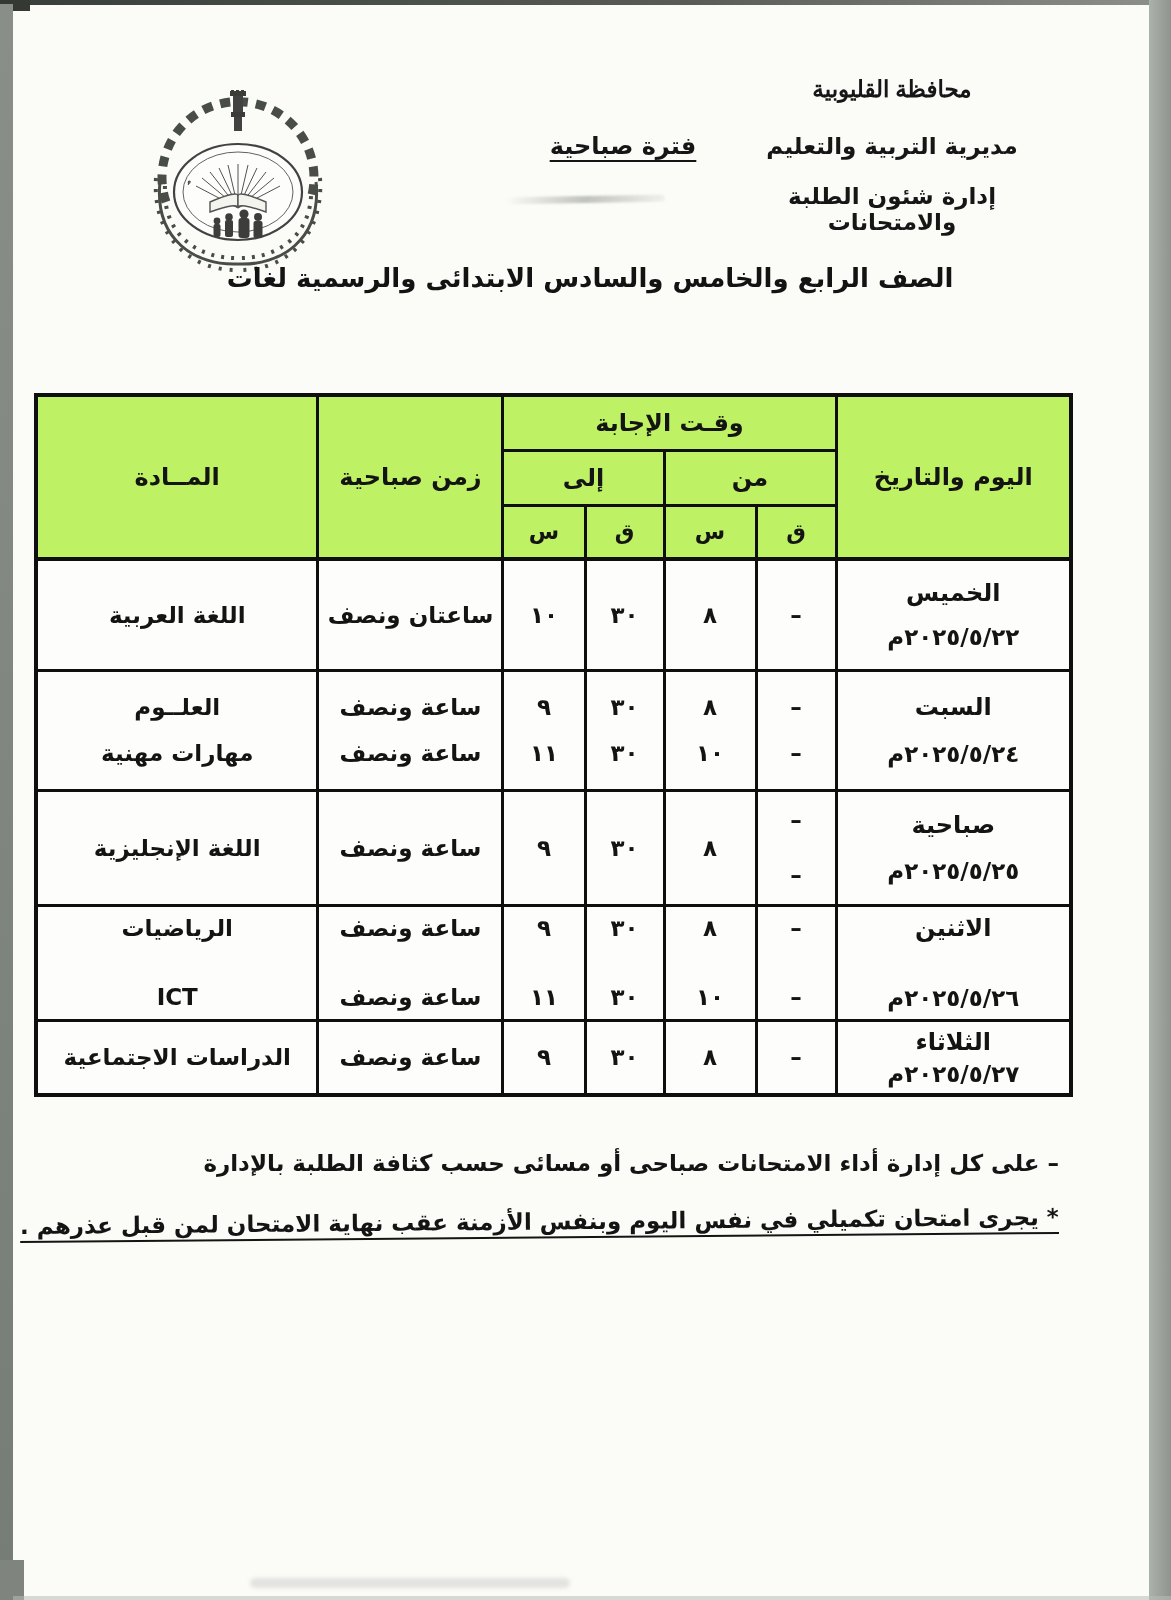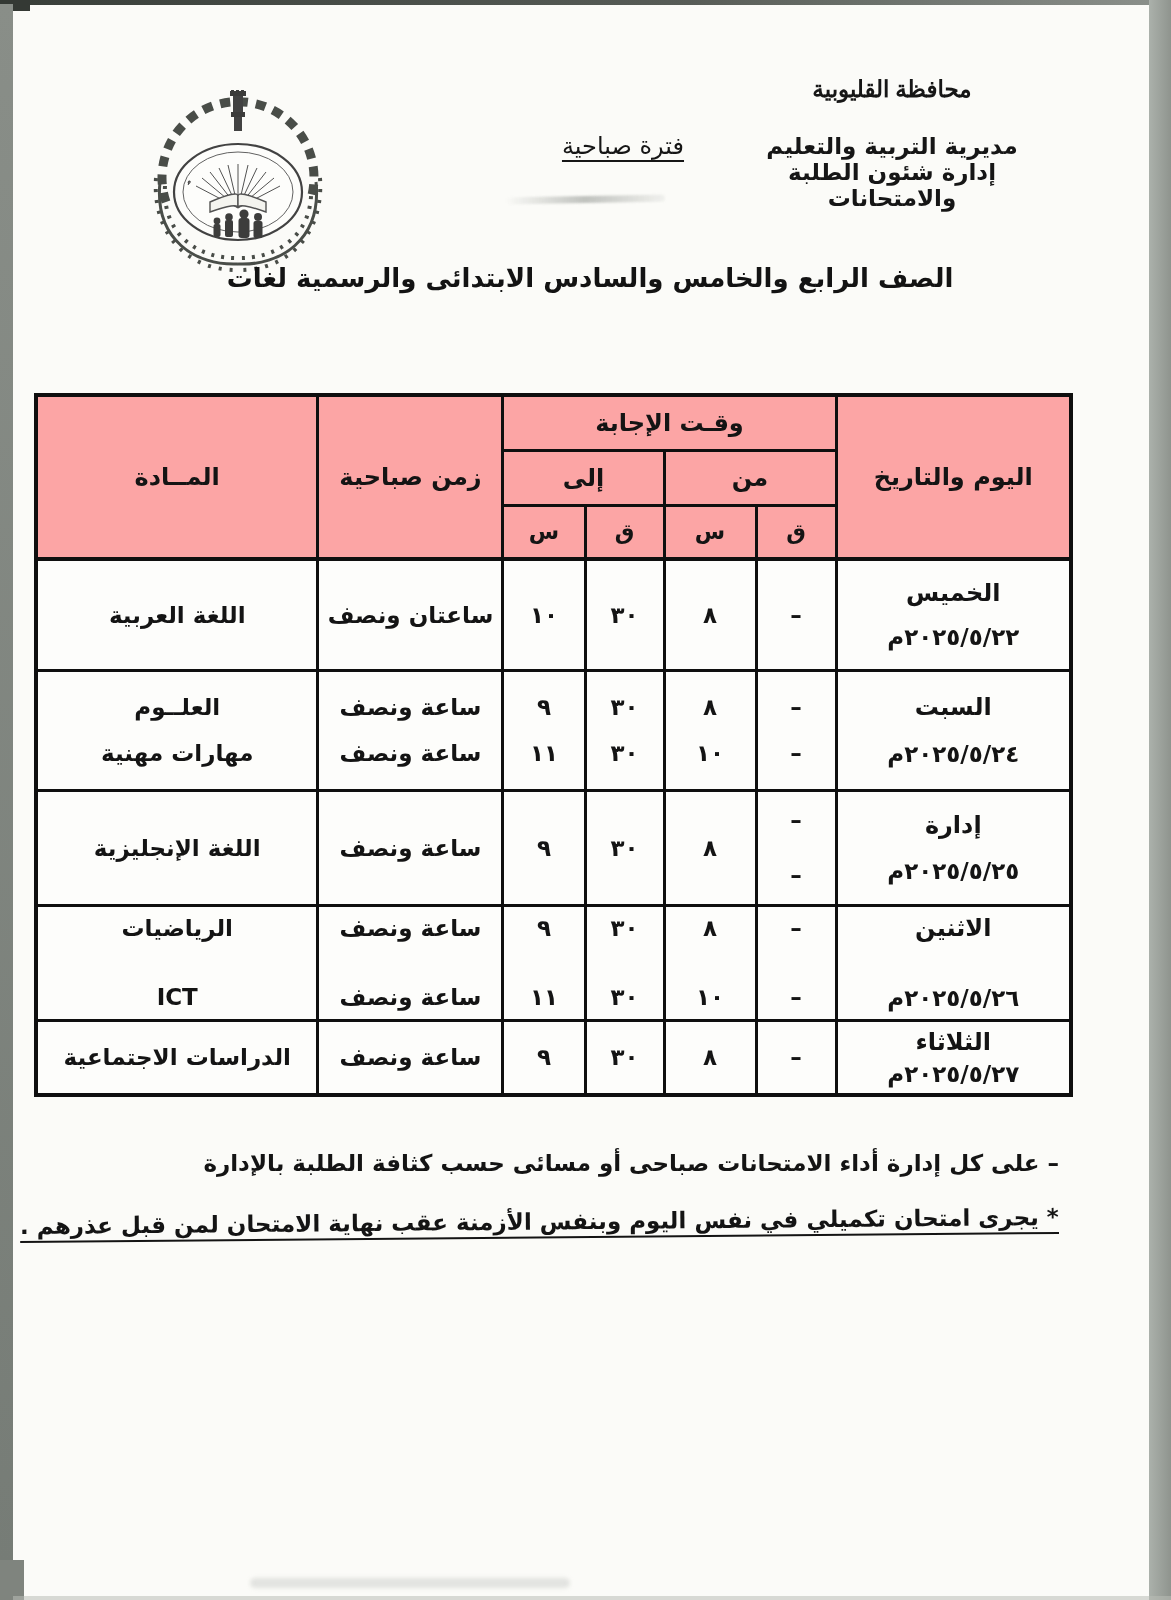--- a/index.html
+++ b/index.html
@@ -21,41 +21,41 @@
   #smudge-1{top:196px;left:505px;width:160px;height:7px;border-radius:4px;
             transform:rotate(-1deg);filter:blur(1px);
             background:linear-gradient(to right,rgba(120,125,120,0),rgba(120,125,120,.45),rgba(120,125,120,.08));}
   #smudge-2{top:1578px;left:250px;width:320px;height:10px;border-radius:5px;filter:blur(2px);
             background:rgba(130,134,128,.20);}
 
   
   #hdr-right{position:absolute;top:76px;left:742px;width:300px;text-align:center;
              font-weight:bold;font-size:23px;color:#161616;}
   #hdr-right .l1{margin-bottom:30px;font-family:Liberation Serif, serif;}
-  #hdr-right .l2{}
+  #hdr-right .l2{margin-bottom:24px;}
   #hdr-right .l3{text-underline-offset:5px;}
   #period{position:absolute;top:132px;left:548px;width:150px;text-align:center;
-          font-weight:normal;font-size:24px;color:#161616;
+          font-weight:bold;font-size:24px;color:#161616;
           text-decoration:underline;text-underline-offset:6px;}
   #logo{position:absolute;top:90px;left:138px;width:198px;height:182px;opacity:.92;}
 
   
   #title{position:absolute;top:260px;left:40px;width:1100px;text-align:center;
          font-weight:bold;color:#131313;}
   #title .t1{font-size:28px;line-height:38px;}
   #title .t2{font-size:26px;line-height:37px;}
   #title .t3{font-size:26px;line-height:40px;}
 
   
   #sched{position:absolute;top:393px;right:98px;left:38px;}
   table{border-collapse:collapse;table-layout:fixed;width:1035px;
         border:4px solid #0f0f0f;}
   th,td{border:3px solid #0f0f0f;padding:0;text-align:center;vertical-align:middle;
         font-weight:bold;color:#141414;}
-  thead th{background:#fca5a5;font-size:24px;}
+  thead th{background:#bef264;font-size:24px;}
   thead tr.h3 th{font-size:22px;}
   thead tr.h1{height:55px;}
   thead tr.h2{height:55px;}
   thead tr.h3{height:54px;border-bottom:4px solid #0f0f0f;}
   tbody td{background:#fdfdfb;font-size:23px;}
   tr.r0{height:111px;} tr.r1{height:120px;} tr.r2{height:115px;}
   tr.r3{height:115px;} tr.r4{height:75px;}
   .stack{display:flex;flex-direction:column;justify-content:space-evenly;align-items:center;}
   .r0 .stack{height:105px;} .r1 .stack{height:114px;} .r2 .stack{height:109px;}
   .r3 .stack{height:109px;gap:36px;} .r4 .stack{height:69px;}
@@ -264,21 +264,21 @@
               <div class="stack">
                 <div>العلــوم</div>
                 <div>مهارات مهنية</div>
               </div>
             </td>
         </tr>
 
         <tr class="r2">
           <td>
               <div class="stack">
-            <div class="day">إدارة</div>
+            <div class="day">صباحية</div>
             <div class="date">٢٠٢٥/٥/٢٥م</div>
           </div>
             </td>
           <td>
               <div class="stack spread">
                 <div>–</div>
                 <div>–</div>
               </div>
             </td>
           <td>

